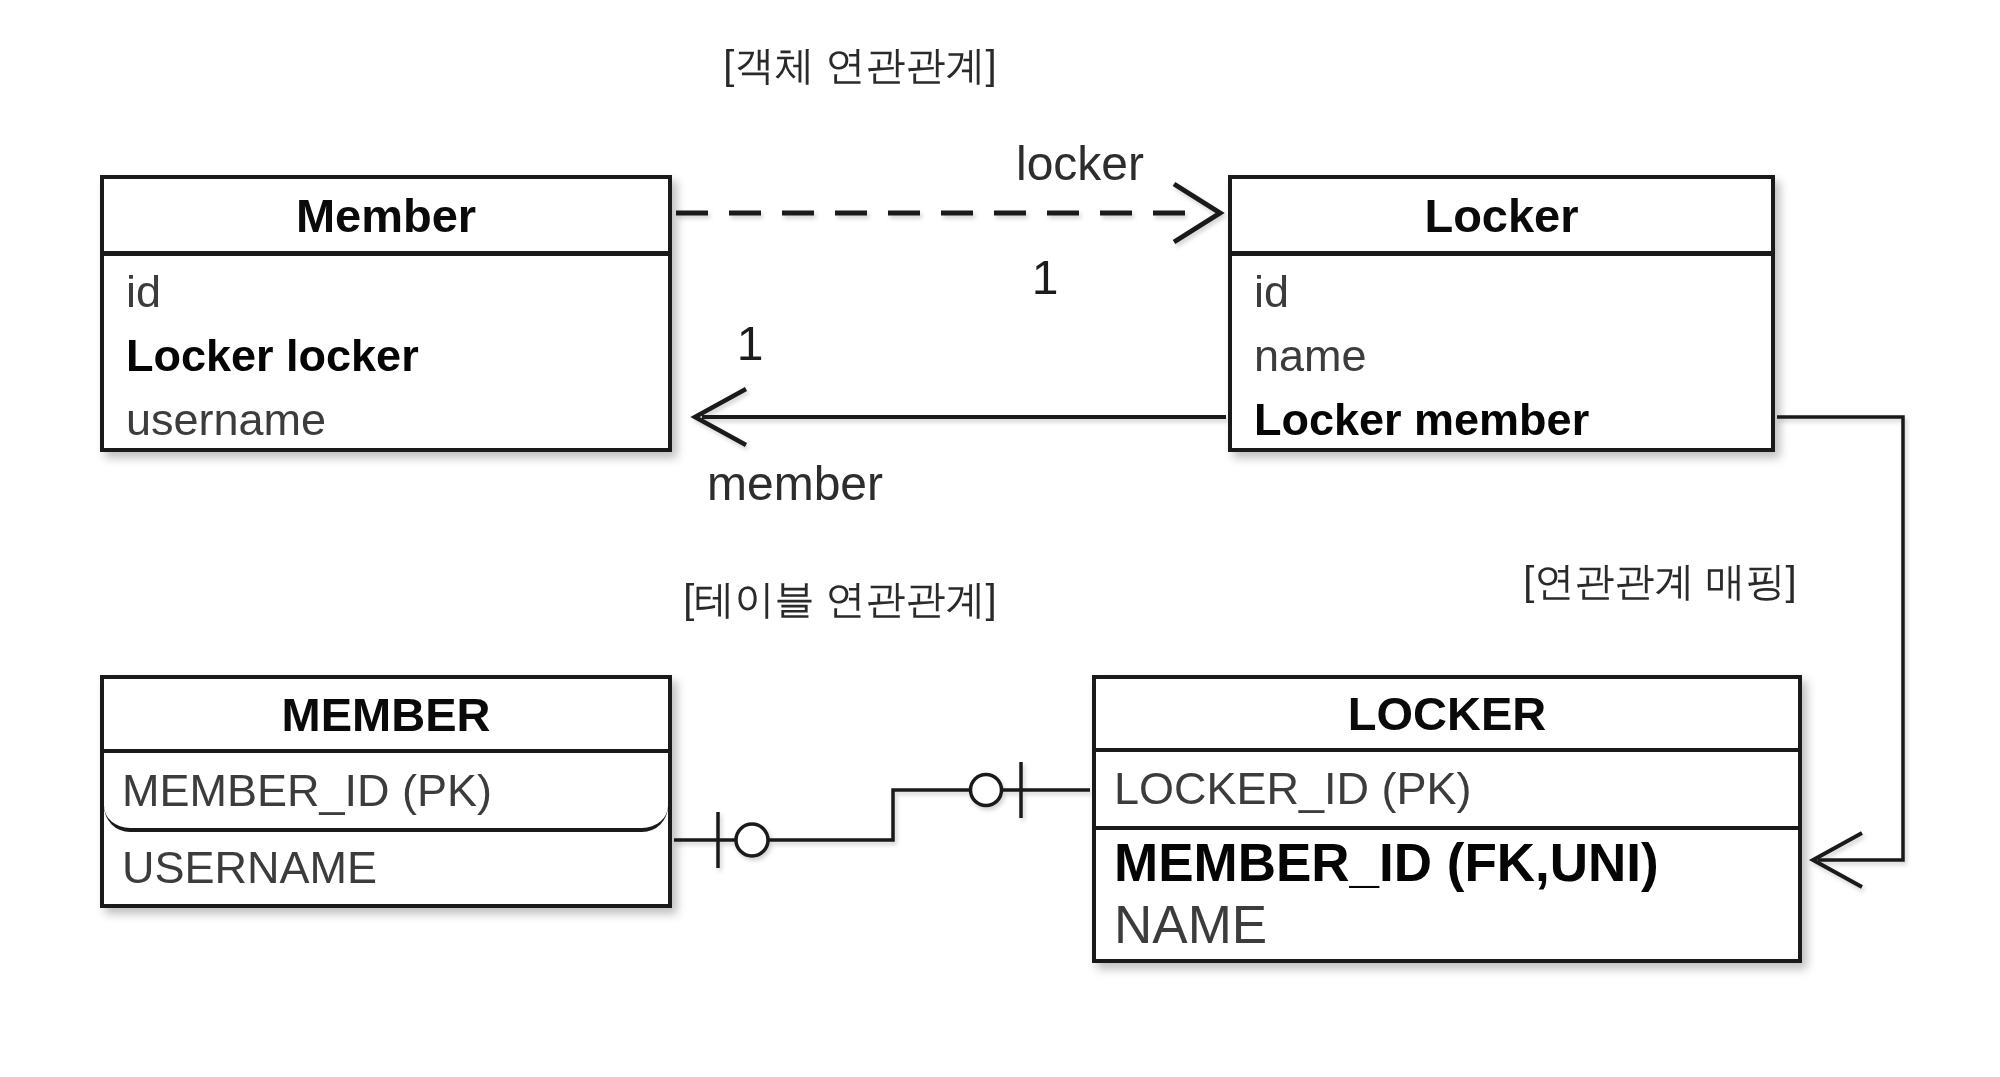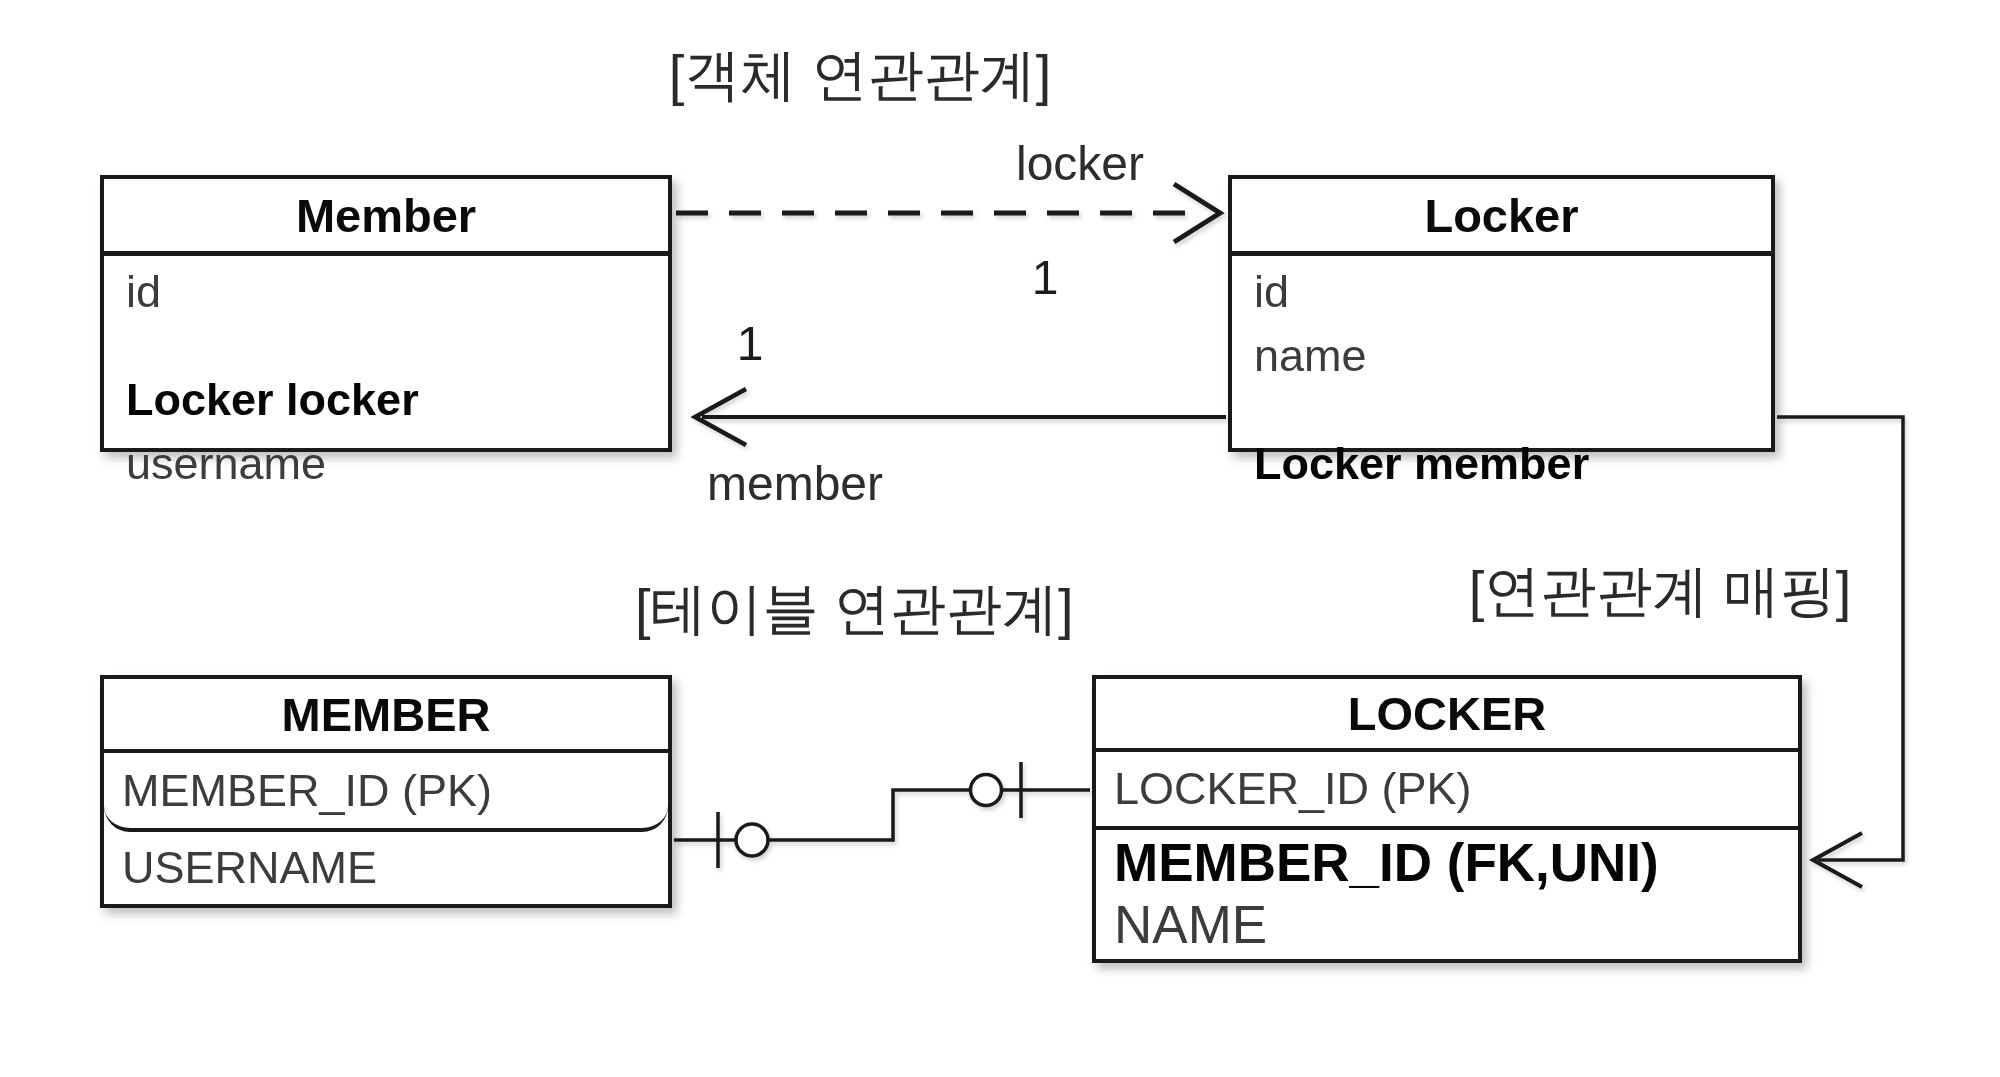--- a/index.html
+++ b/index.html
@@ -14,31 +14,31 @@
     border:4px solid #1a1a1a;
     box-shadow:5px 6px 9px rgba(0,0,0,0.25);
   }
   .box-header{
     box-sizing:border-box;border-bottom:5px solid #1a1a1a;
     font-weight:700;color:#0a0a0a;text-align:center;
     font-size:47px;display:flex;align-items:center;justify-content:center;
   }
   .box-body{box-sizing:border-box;padding:4px 0 8px 22px;}
   .attr{font-size:45px;color:#3c3c3c;line-height:64px;white-space:nowrap;}
-  .attr.bold{font-weight:700;color:#050505;margin-top:44px;}
+  .attr.bold{font-weight:700;color:#050505;}
   .trow{
     box-sizing:border-box;border-bottom:4px solid #1a1a1a;
     font-size:45px;color:#3c3c3c;padding-left:18px;display:flex;align-items:center;
     white-space:nowrap;
   }
   .trow.last{border-bottom:none;}
   .trow.bold,.tline.bold{font-weight:700;color:#050505;}
   .tline{font-size:53px;color:#3c3c3c;line-height:62px;white-space:nowrap;}
   
-  .klabel{font-size:56px;color:#2a2a2a;text-align:center;white-space:nowrap;}
+  .klabel{font-size:40px;color:#2a2a2a;text-align:center;white-space:nowrap;}
   .rolelabel{font-size:48px;color:#2d2d2d;text-align:center;white-space:nowrap;}
   .cardinality{font-size:48px;color:#1c1c1c;text-align:center;white-space:nowrap;}
   
   svg.connectors{
     position:absolute;left:0;top:0;pointer-events:none;
     filter:drop-shadow(2px 3px 2px rgba(0,0,0,0.18));
   }
 </style>
 </head>
 <body>

